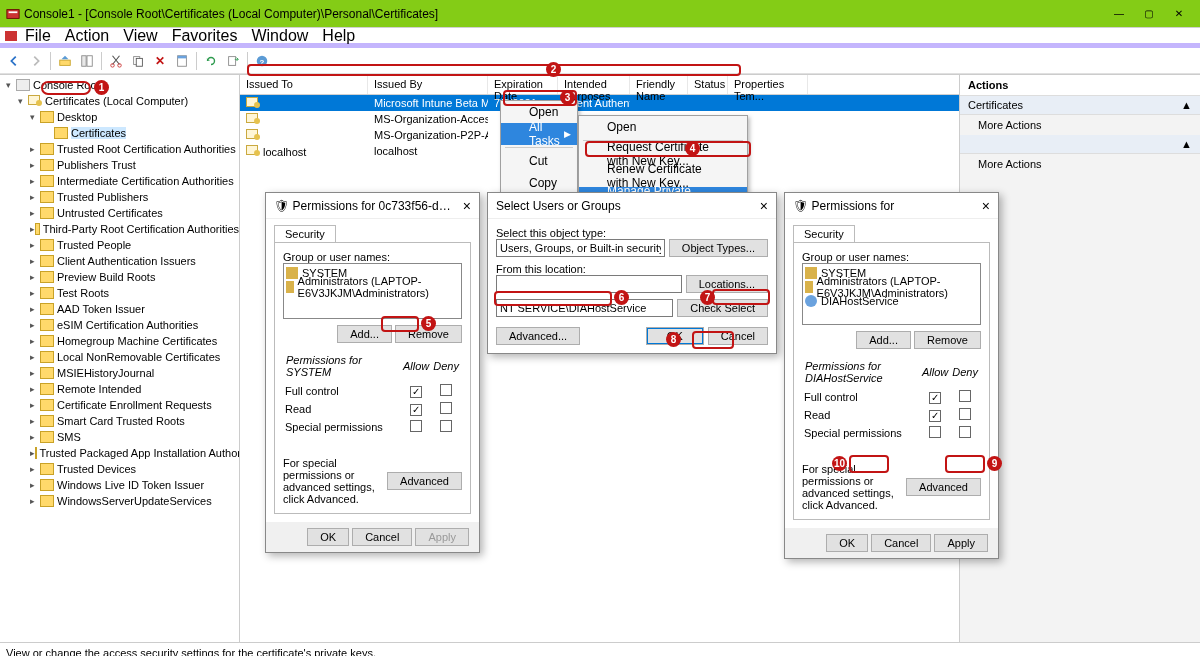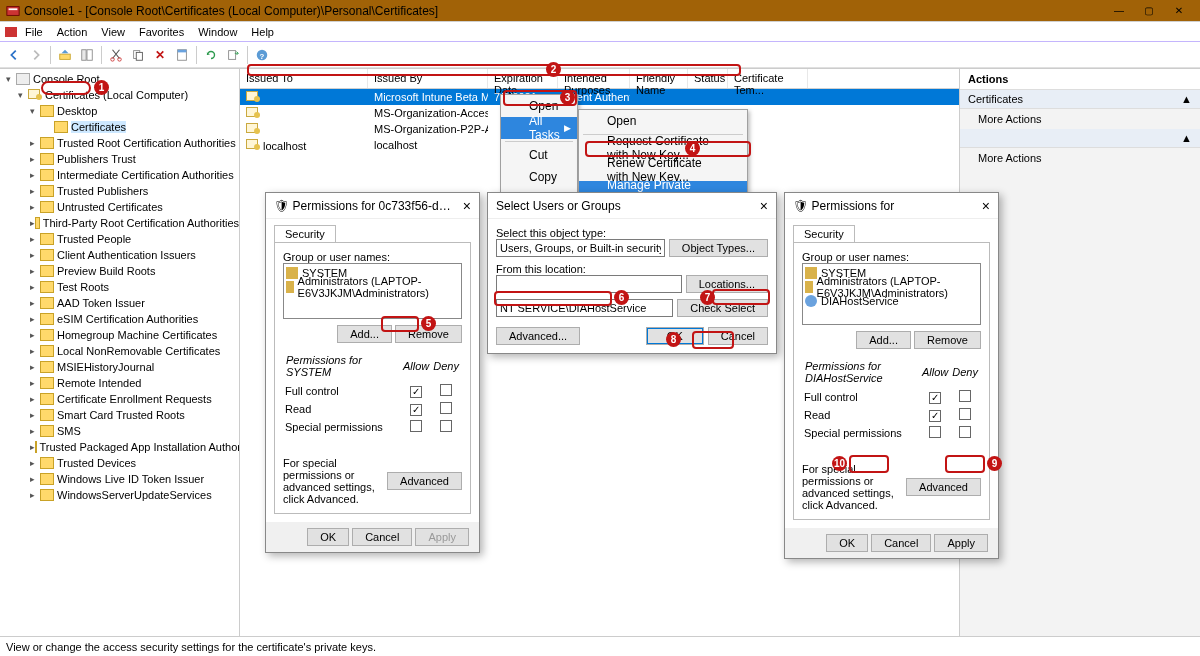--- a/index.html
+++ b/index.html
@@ -8,38 +8,38 @@
     font-family: "Segoe UI", Tahoma, sans-serif;
     font-size: 11px;
     background: #fff;
     width: 1200px;
     height: 656px;
     overflow: hidden;
     position: relative;
     color: #000;
   }
   .titlebar {
-    height: 22px;
-    background: #a16207;
+    height: 28px;
+    background: #84cc16;
     border-bottom: 1px solid #d0d0d0;
     display: flex;
     align-items: center;
     padding: 0 6px;
     font-size: 12px;
   }
   .titlebar .icon { width:14px; height:14px; margin-right:4px; }
   .titlebar .spacer { flex:1; }
   .winbtn { width:30px; height:20px; display:flex; align-items:center; justify-content:center; font-size:10px; }
   .menubar {
     height: 20px;
     display: flex;
     align-items: center;
     padding: 0 4px;
-    border-bottom: 1px solid #c4b5fd;
-    font-size: 11px;
+    border-bottom: 5px solid #c4b5fd;
+    font-size: 16px;
   }
   .menubar span { padding: 0 7px; }
   .toolbar {
     height: 26px;
     display: flex;
     align-items: center;
     padding: 0 4px;
     border-bottom: 1px solid #e0e0e0;
     gap: 2px;
   }
@@ -360,21 +360,21 @@
   </div>
 
   <div class="center">
     <div class="listhdr">
       <div class="cell-a">Issued To</div>
       <div class="cell-b">Issued By</div>
       <div class="cell-c">Expiration Date</div>
       <div class="cell-d">Intended Purposes</div>
       <div class="cell-e">Friendly Name</div>
       <div class="cell-f">Status</div>
-      <div class="cell-g">Certificate Tem...</div>
+      <div class="cell-g">Properties Tem...</div>
     </div>
     <div id="list-rows">
         <div class="listrow sel">
           <div class="lc-a"><span class="certico" style="margin-right:3px;"></span></div>
           <div class="lc-b">Microsoft Intune Beta MDM De...</div>
           <div class="lc-c">7/8/2021</div>
           <div class="lc-d">Client Authentication</div>
           <div class="lc-e"><none></none></div>
         </div>
         <div class="listrow">

